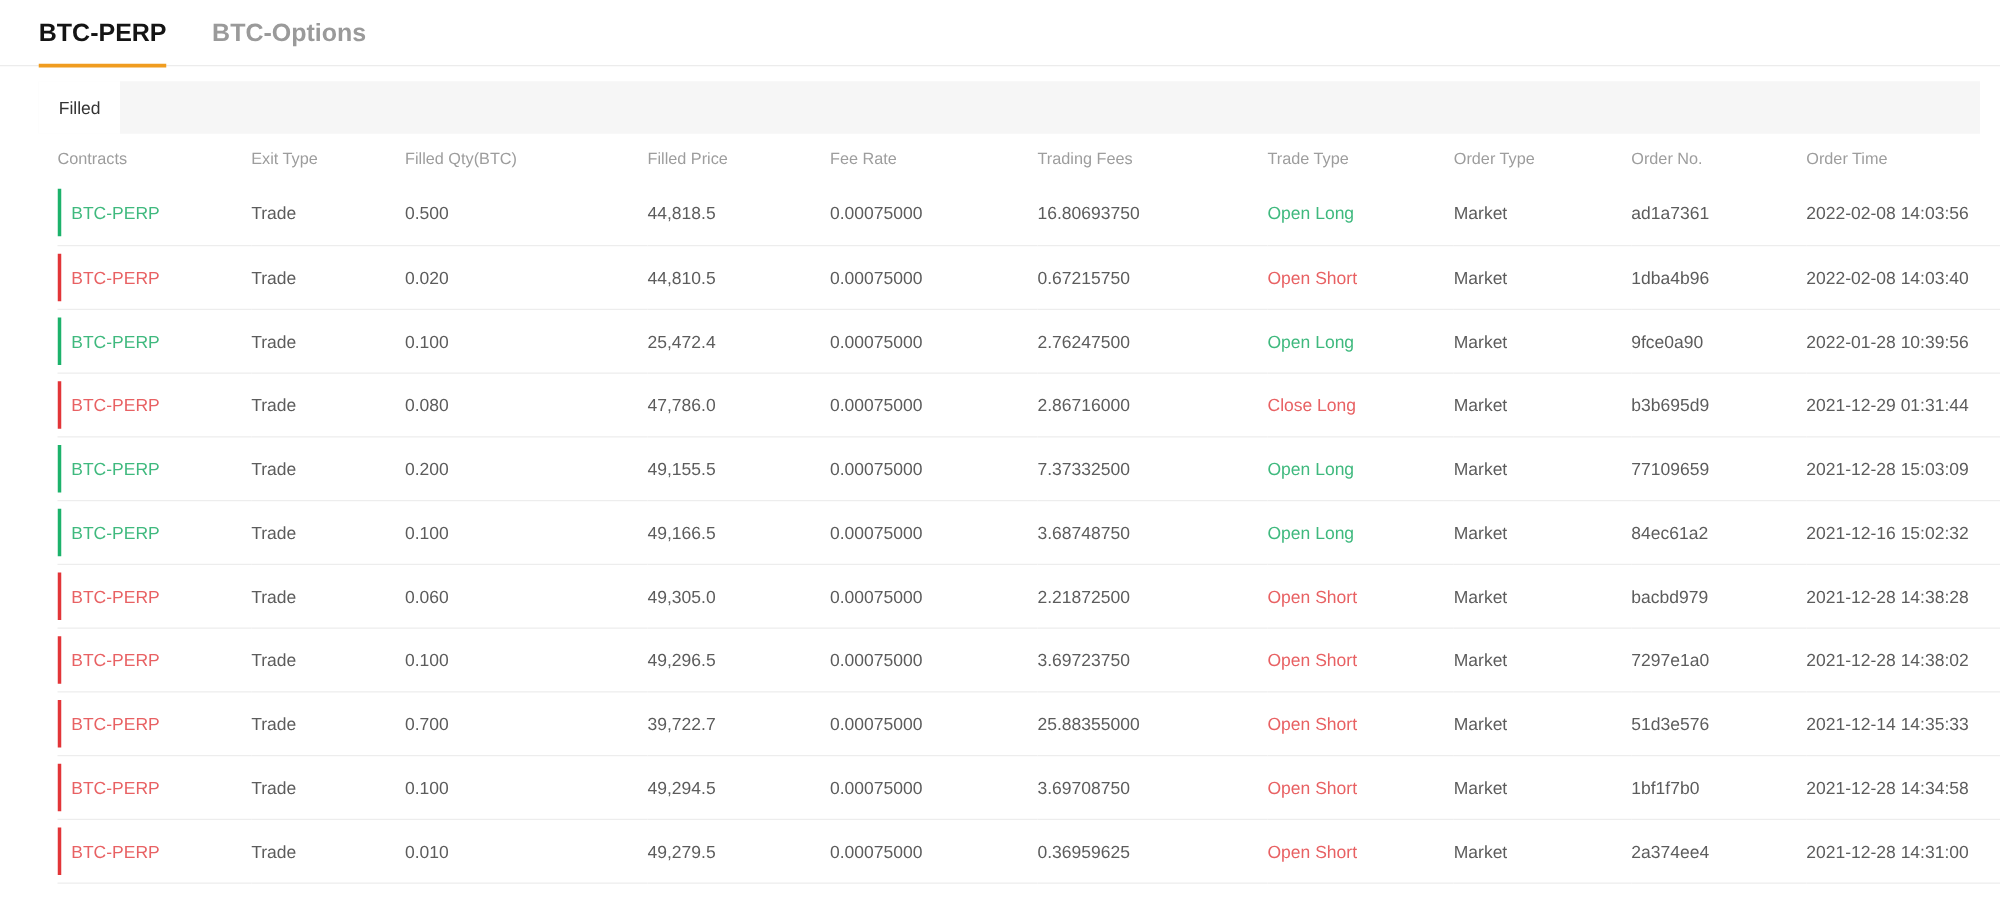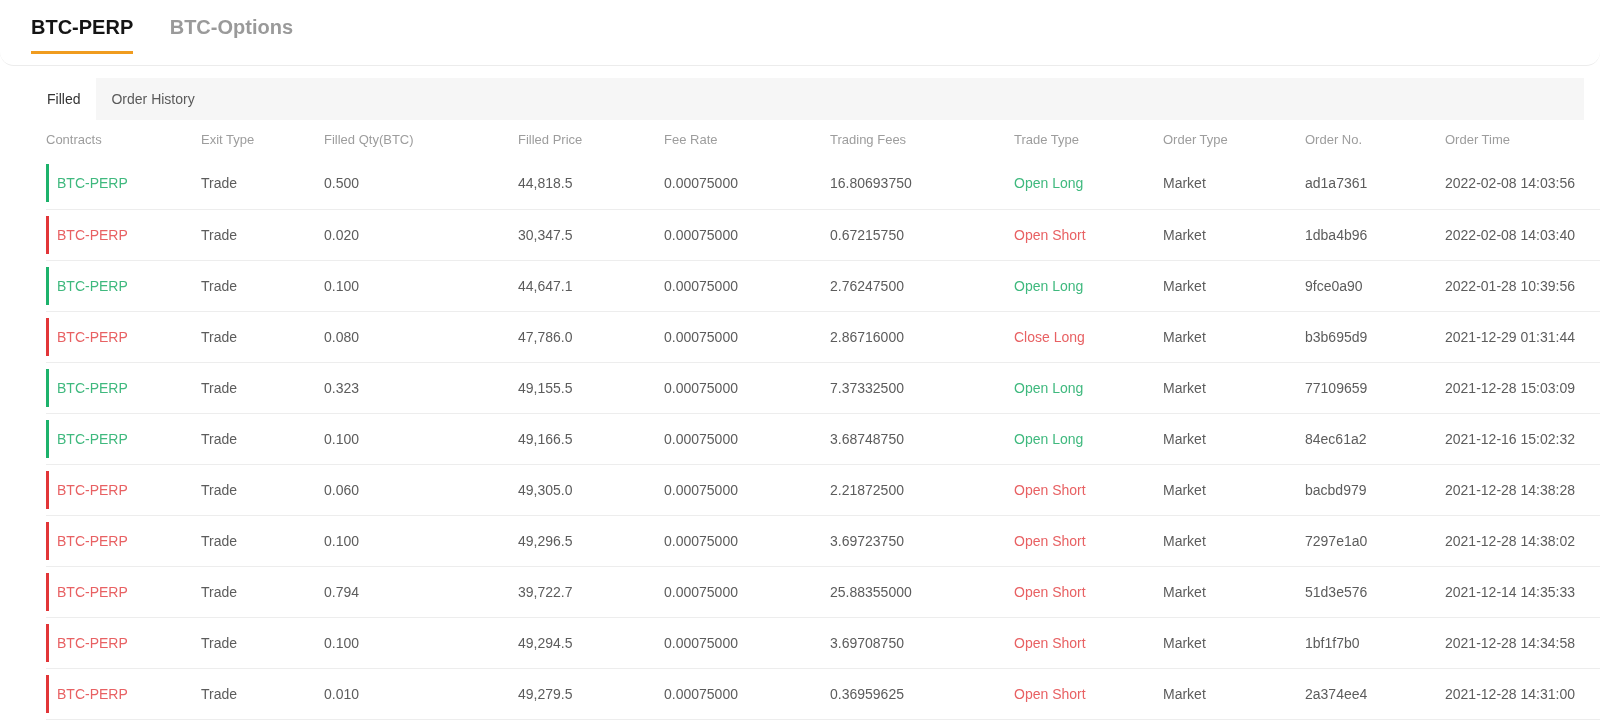--- a/index.html
+++ b/index.html
@@ -11,24 +11,23 @@
   }
   *{box-sizing:border-box;margin:0;padding:0;}
   html,body{background:#ffffff;}
   body{
     width:1600px;height:725px;overflow:hidden;
     font-family:"Liberation Sans", sans-serif;
     -webkit-font-smoothing:antialiased;
   }
   
   .title-bar{
-    height:66px;
+    height:53px;
     padding:16px 0 16px 31px;
     border-bottom:1px solid #ececec;
-    border-radius:14px;
   }
   .primary-tab{
     display:inline-block;
     font-size:20px;font-weight:700;
     color:#9a9a9a;
     line-height:23px;
     padding-bottom:12px;
     cursor:pointer;
     background:none;border:none;
     font-family:inherit;
@@ -104,21 +103,20 @@
 
 <div>
 
   <div class="title-bar">
     <button class="primary-tab active">BTC-PERP</button>
     <button class="primary-tab">BTC-Options</button>
   </div>
 
   <div class="subtab-bar">
     <button class="subtab active">Filled</button>
-    <button class="subtab">Order History</button>
   </div>
 
   <table>
     <colgroup>
       <col style="width:155px">
         <col style="width:123px">
         <col style="width:194px">
       <col style="width:146px">
         <col style="width:166px">
         <col style="width:184px">
@@ -161,38 +159,38 @@
   </tr>
         <tr class="row-red">
     <td>
       <div class="contract-cell">
         <span class="bar"></span>
         <span class="contract-label">BTC-PERP</span>
       </div>
     </td>
     <td>Trade</td>
     <td>0.020</td>
-    <td>30,347.5</td>
+    <td>44,810.5</td>
     <td>0.00075000</td>
     <td>0.67215750</td>
     <td class="trade-type">Open Short</td>
     <td>Market</td>
     <td>1dba4b96</td>
     <td>2022-02-08 14:03:40</td>
   </tr>
         <tr class="row-green">
     <td>
       <div class="contract-cell">
         <span class="bar"></span>
         <span class="contract-label">BTC-PERP</span>
       </div>
     </td>
     <td>Trade</td>
     <td>0.100</td>
-    <td>44,647.1</td>
+    <td>25,472.4</td>
     <td>0.00075000</td>
     <td>2.76247500</td>
     <td class="trade-type">Open Long</td>
     <td>Market</td>
     <td>9fce0a90</td>
     <td>2022-01-28 10:39:56</td>
   </tr>
         <tr class="row-red">
     <td>
       <div class="contract-cell">
@@ -211,21 +209,21 @@
     <td>2021-12-29 01:31:44</td>
   </tr>
         <tr class="row-green">
     <td>
       <div class="contract-cell">
         <span class="bar"></span>
         <span class="contract-label">BTC-PERP</span>
       </div>
     </td>
     <td>Trade</td>
-    <td>0.323</td>
+    <td>0.200</td>
     <td>49,155.5</td>
     <td>0.00075000</td>
     <td>7.37332500</td>
     <td class="trade-type">Open Long</td>
     <td>Market</td>
     <td>77109659</td>
     <td>2021-12-28 15:03:09</td>
   </tr>
         <tr class="row-green">
     <td>
@@ -279,21 +277,21 @@
     <td>2021-12-28 14:38:02</td>
   </tr>
         <tr class="row-red">
     <td>
       <div class="contract-cell">
         <span class="bar"></span>
         <span class="contract-label">BTC-PERP</span>
       </div>
     </td>
     <td>Trade</td>
-    <td>0.794</td>
+    <td>0.700</td>
     <td>39,722.7</td>
     <td>0.00075000</td>
     <td>25.88355000</td>
     <td class="trade-type">Open Short</td>
     <td>Market</td>
     <td>51d3e576</td>
     <td>2021-12-14 14:35:33</td>
   </tr>
         <tr class="row-red">
     <td>

